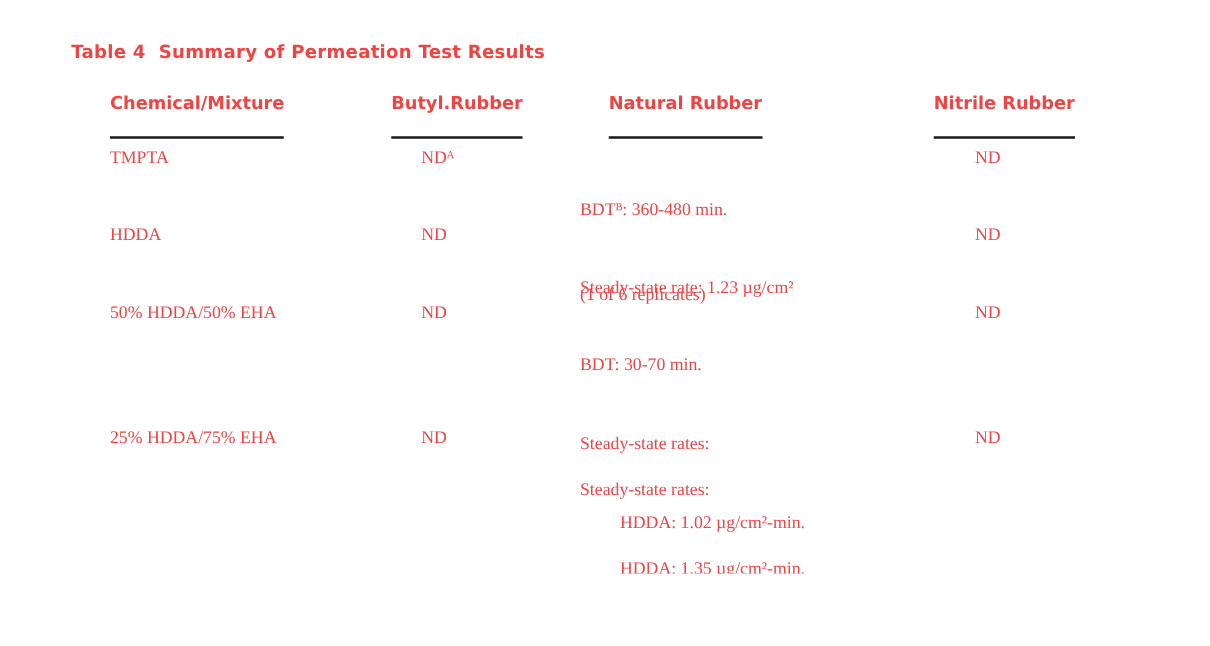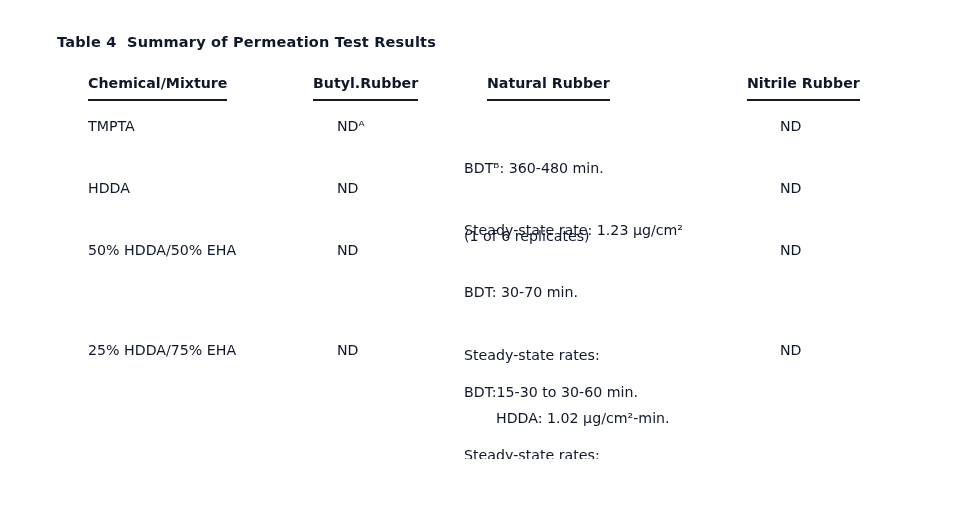--- a/index.html
+++ b/index.html
@@ -1,47 +1,48 @@
 <!DOCTYPE html>
 <html><head>
 <meta charset="utf-8">
 <style>
   html, body { margin: 0; padding: 0; background: #ffffff; }
   .page {
     position: relative;
     width: 968px;
     height: 459px;
     background: #ffffff;
-    color: #0f172a;
+    color: #ef4444;
     font-family: "DejaVu Sans", sans-serif;
     overflow: hidden;
   }
   .title {
     position: absolute;
     left: 57px;
     top: 34px;
     font-size: 14.5px;
     font-weight: bold;
     letter-spacing: 0.2px;
     white-space: pre;
   }
   .th {
     position: absolute;
     top: 75px;
     font-size: 14.2px;
     font-weight: bold;
     border-bottom: 2px solid #1b1b1d;
-    padding-bottom: 8px;
+    padding-bottom: 18px;
     white-space: pre;
   }
   .cell {
     position: absolute;
     font-size: 14.2px;
     line-height: 21px;
     white-space: pre;
+    font-family: Liberation Serif, serif;
   }
   .line { white-space: pre; }
   .line.sub { padding-left: 32px; }
   .line.gap { margin-top: 5px; }
   .footnotes {
     position: absolute;
     left: 38px;
     top: 440px;
     font-family: "Liberation Sans", sans-serif;
     font-size: 13.8px;
@@ -83,21 +84,20 @@
     <div class="line">BDT: 30-70 min.</div>
     <div class="line">Steady-state rates:</div>
     <div class="line sub">HDDA: 1.02 µg/cm²-min.</div>
     <div class="line sub">EHA: 11.7 µg/cm²-min.</div>
   </div>
   <div class="cell" style="left:780px;top:240px">ND</div>
 
   <div class="cell" style="left:88px;top:340px">25% HDDA/75% EHA</div>
   <div class="cell" style="left:337px;top:340px">ND</div>
   <div class="cell" style="left:464px;top:340px">
-    <div class="line">BDT:15-30 to 30-60 min.</div>
     <div class="line">Steady-state rates:</div>
     <div class="line sub">HDDA: 1.35 µg/cm²-min.</div>
     
   </div>
   <div class="cell" style="left:780px;top:340px">ND</div>
 
   <div class="footnotes">
     <div class="line">ᴬND indicates no permeation was detected. Detection limits (per sampling interval): TMPTA, 0.36 µg/cm²  HDDA, 0.11 µg/cm²; EHA, 0.099</div>
     
     

